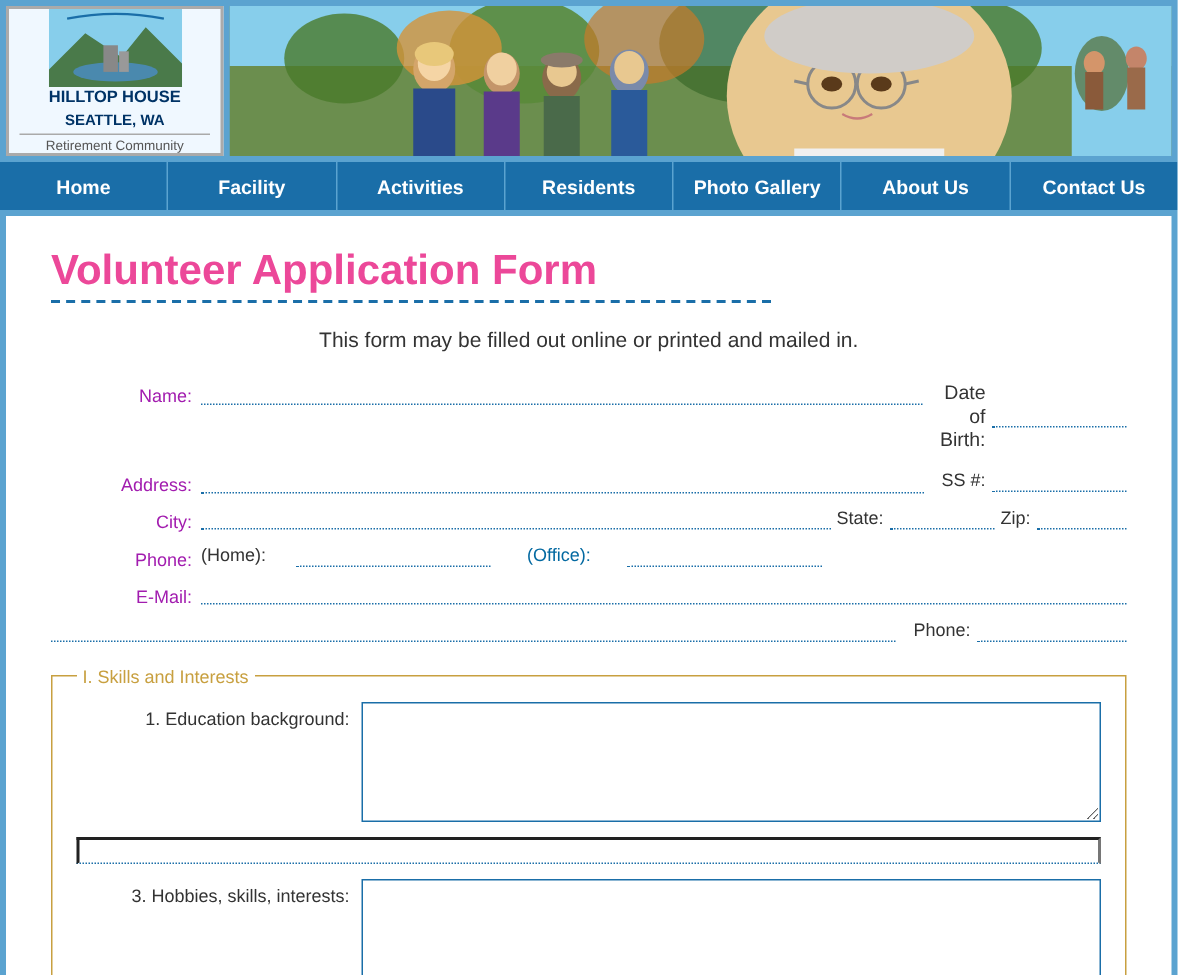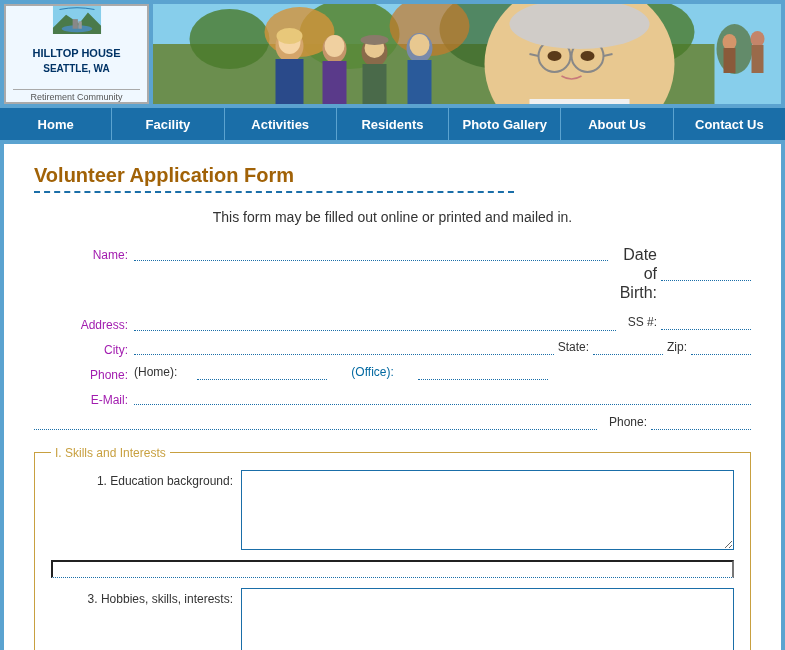--- a/index.html
+++ b/index.html
@@ -16,21 +16,20 @@
     #logo-area {
       width: 145px;
       height: 100px;
       background: #f0f8ff;
       border: 2px solid #aaa;
       display: flex;
       flex-direction: column;
       align-items: center;
       justify-content: center;
       flex-shrink: 0;
-      gap: 12px;
     }
     #banner-photos {
       flex: 1;
       height: 100px;
       display: flex;
       overflow: hidden;
       margin-left: 4px;
     }
 
     
@@ -58,22 +57,22 @@
 
     
     #content {
       background: white;
       margin: 4px;
       padding: 20px 30px 20px 30px;
       min-height: 500px;
     }
 
     #page-title {
-      color: #a16207;
-      font-size: 20px;
+      color: #ec4899;
+      font-size: 28px;
       font-weight: bold;
       margin-bottom: 4px;
     }
     #title-underline {
       border: none;
       border-top: 2px dashed #1a6ea8;
       margin-bottom: 16px;
       width: 480px;
     }
     #form-subtitle {
@@ -250,21 +249,21 @@
 
   <p id="form-subtitle">This form may be filled out online or printed and mailed in.</p>
 
   <div class="form-row">
     <div style="flex:1; display:flex; align-items:center;">
       <label class="form-label">Name:</label>
       <input type="text" class="form-input" style="flex: 1 1 0%; border-bottom: 1px dotted rgb(26, 110, 168); outline: none; background: transparent; font-size: 12px;">
     </div>
     <div style="display:flex; flex-direction:column; align-items:flex-end; margin-left:12px; flex-shrink:0;">
       <div style="display:flex; align-items:center; margin-bottom:4px;">
-        <span style="font-size:16px; color:#333; text-align:right; line-height:1.2; margin-right:4px;">Date<br>of<br>Birth:</span>
+        <span style="font-size:13px; color:#333; text-align:right; line-height:1.2; margin-right:4px;">Date<br>of<br>Birth:</span>
         <input type="text" class="form-input" style="width: 90px; border-bottom: 1px dotted rgb(26, 110, 168); outline: none; background: transparent; font-size: 12px;">
       </div>
     </div>
   </div>
 
   <div class="form-row">
     <div style="flex:1; display:flex; align-items:center;">
       <label class="form-label">Address:</label>
       <input type="text" class="form-input" style="flex: 1 1 0%; border-bottom: 1px dotted rgb(26, 110, 168); outline: none; background: transparent; font-size: 12px;">
     </div>

